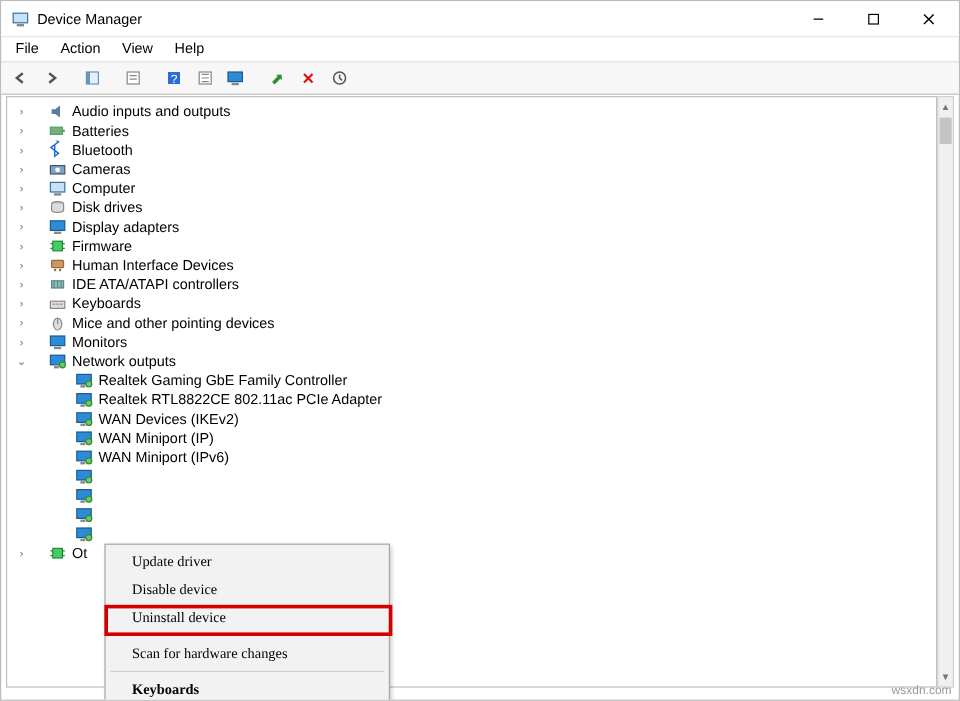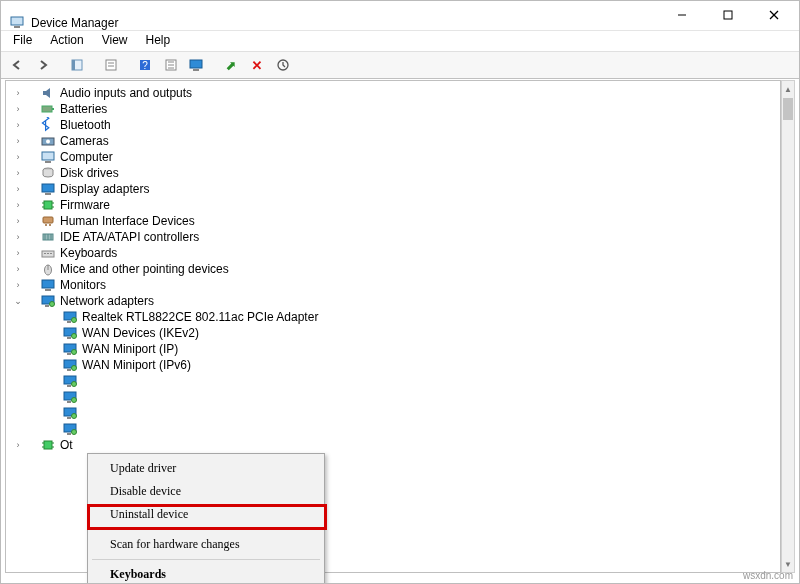--- a/index.html
+++ b/index.html
@@ -11,21 +11,21 @@
     color: #000;
     width: 800px;
     height: 584px;
     overflow: hidden;
     position: relative;
     border: 1px solid #bbb;
   }
   .titlebar {
     height: 30px;
     display: flex;
-    align-items: flex-end;
+    align-items: center;
     padding: 0 2px 0 8px;
     background: #fff;
     border-bottom: 1px solid #e5e5e5;
   }
   .titlebar .app-icon {
     width: 16px; height: 16px;
     margin-right: 6px;
     display: inline-flex;
     align-items: center; justify-content: center;
   }
@@ -422,21 +422,33 @@
         <div class="tree-row">
           <span class="expander">⌄</span>
           <span class="indent"></span>
           <span class="dev-icon">
             <svg width="16" height="16" viewBox="0 0 16 16">
               <rect x="2" y="3" width="12" height="8" fill="#2e8bd6" stroke="#175b93"></rect>
               <circle cx="12" cy="11" r="2.5" fill="#6c6" stroke="#383"></circle>
               <rect x="5" y="12" width="4" height="2" fill="#888"></rect>
             </svg>
           </span>
-          <span>Network adapters</span>
+          <span>Network outputs</span>
+        </div>
+        <div class="tree-row">
+          <span class="expander"></span>
+          <span class="indent3"></span>
+          <span class="dev-icon">
+            <svg width="16" height="16" viewBox="0 0 16 16">
+              <rect x="2" y="3" width="12" height="8" fill="#2e8bd6" stroke="#175b93"></rect>
+              <circle cx="12" cy="11" r="2.5" fill="#6c6" stroke="#383"></circle>
+              <rect x="5" y="12" width="4" height="2" fill="#888"></rect>
+            </svg>
+          </span>
+          <span>Realtek Gaming GbE Family Controller</span>
         </div>
         <div class="tree-row">
           <span class="expander"></span>
           <span class="indent3"></span>
           <span class="dev-icon">
             <svg width="16" height="16" viewBox="0 0 16 16">
               <rect x="2" y="3" width="12" height="8" fill="#2e8bd6" stroke="#175b93"></rect>
               <circle cx="12" cy="11" r="2.5" fill="#6c6" stroke="#383"></circle>
               <rect x="5" y="12" width="4" height="2" fill="#888"></rect>
             </svg>

